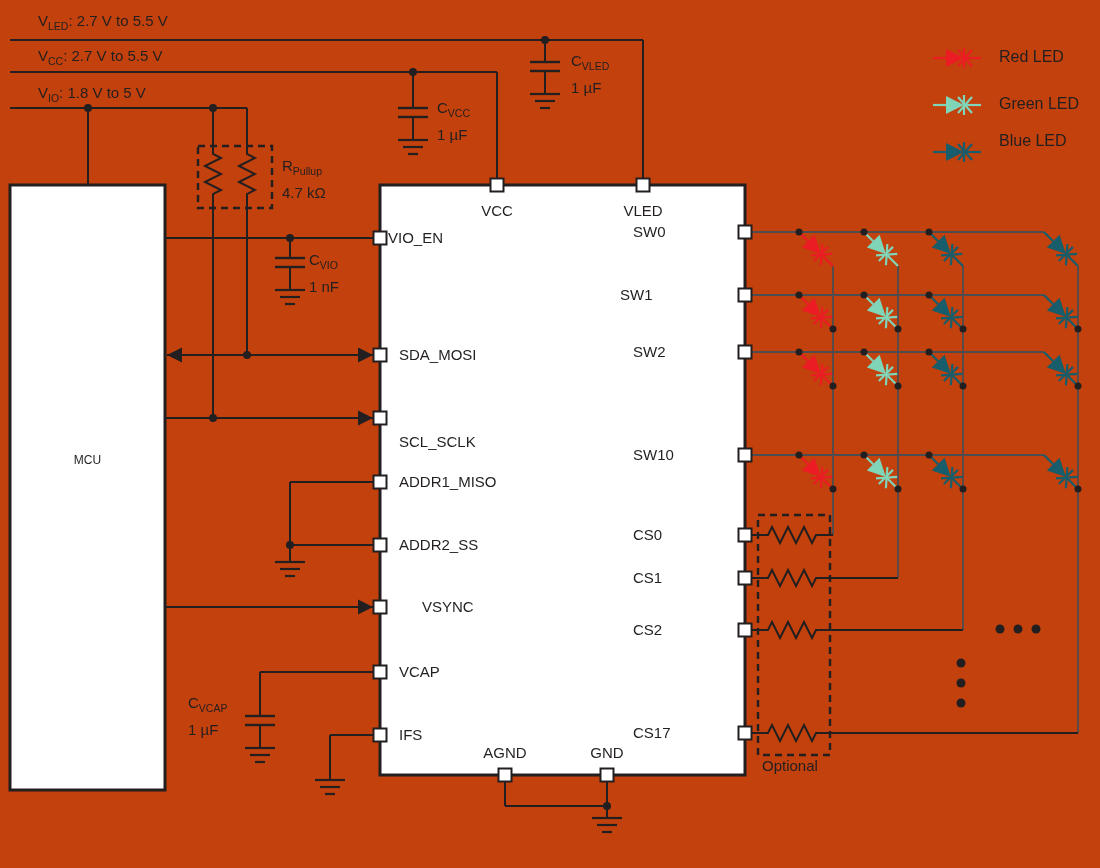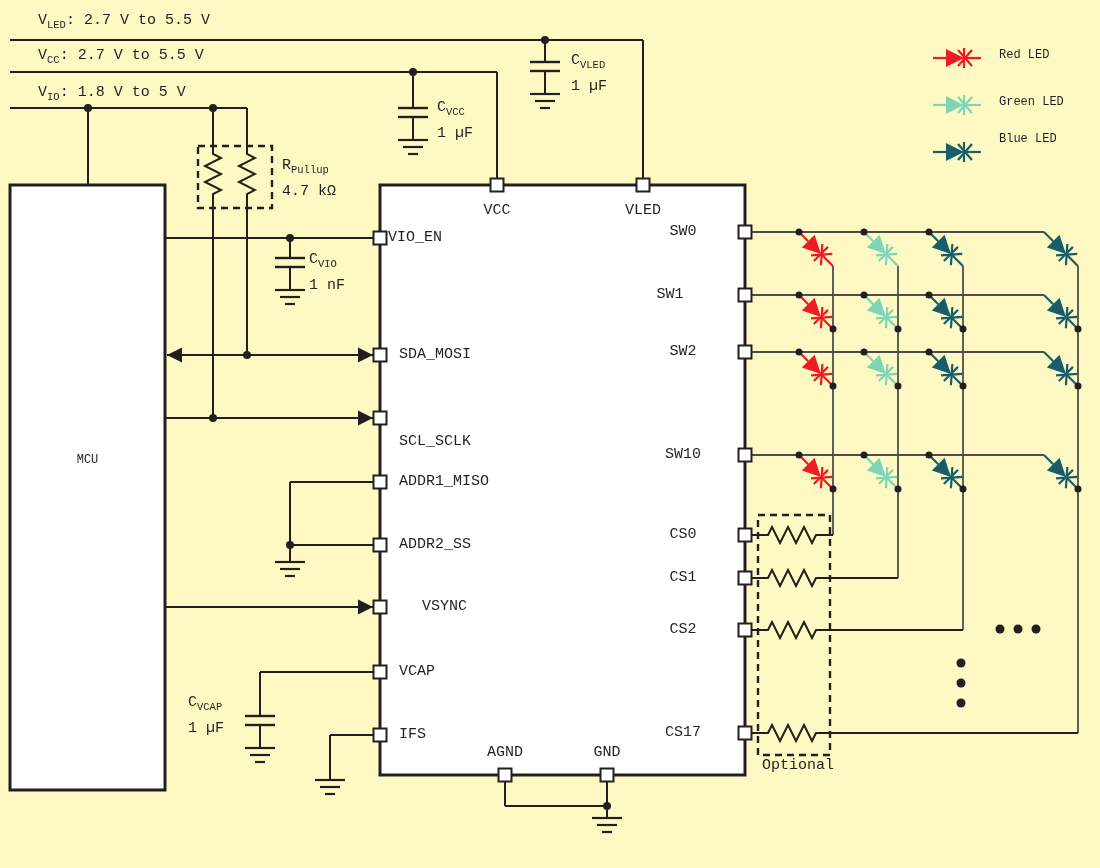--- a/index.html
+++ b/index.html
@@ -1,25 +1,25 @@
 <!DOCTYPE html>
 <html><head>
 <meta charset="utf-8">
 <style>
   html,body{margin:0;padding:0;background:#fff;}
-  .canvas{position:relative;width:1100px;height:868px;background:#fef9c3;
-          font-family:Liberation Mono, monospace;color:#231f20;overflow:hidden;}
+  .canvas{position:relative;width:1100px;height:868px;background:#c2410c;
+          font-family:Liberation Sans, sans-serif;color:#231f20;overflow:hidden;}
   svg{position:absolute;left:0;top:0;}
   .lbl{position:absolute;font-size:15px;line-height:21px;white-space:nowrap;color:#231f20;}
   .lbl sub{font-size:10.5px;}
   .pin-lbl{position:absolute;font-size:15px;white-space:nowrap;color:#231f20;}
   .block-lbl{position:absolute;font-size:12px;color:#231f20;text-align:center;}
-  .legend-lbl{position:absolute;font-size:12px;color:#231f20;white-space:nowrap;}
+  .legend-lbl{position:absolute;font-size:16px;color:#231f20;white-space:nowrap;}
   .center{text-align:center;}
-  .right{text-align:center;}
+  .right{text-align:left;}
 </style>
 </head>
 <body>
 
 <div class="canvas">
 
 <svg width="1100" height="868" viewBox="0 0 1100 868">
   <defs>
     <g id="gnd" stroke="#231f20" stroke-width="2.2" fill="none">
       <line x1="-15" y1="0" x2="15" y2="0"></line>

